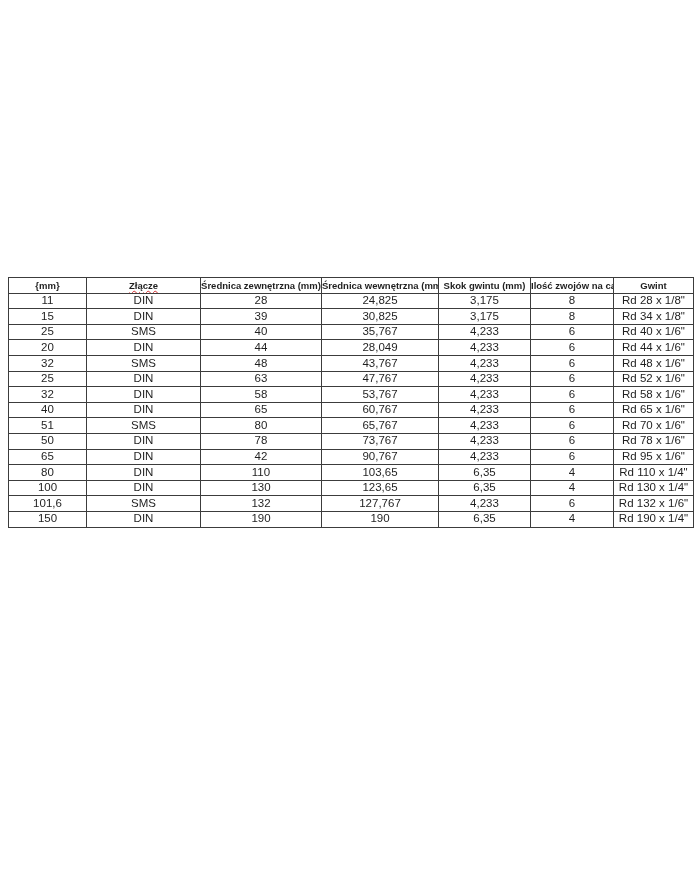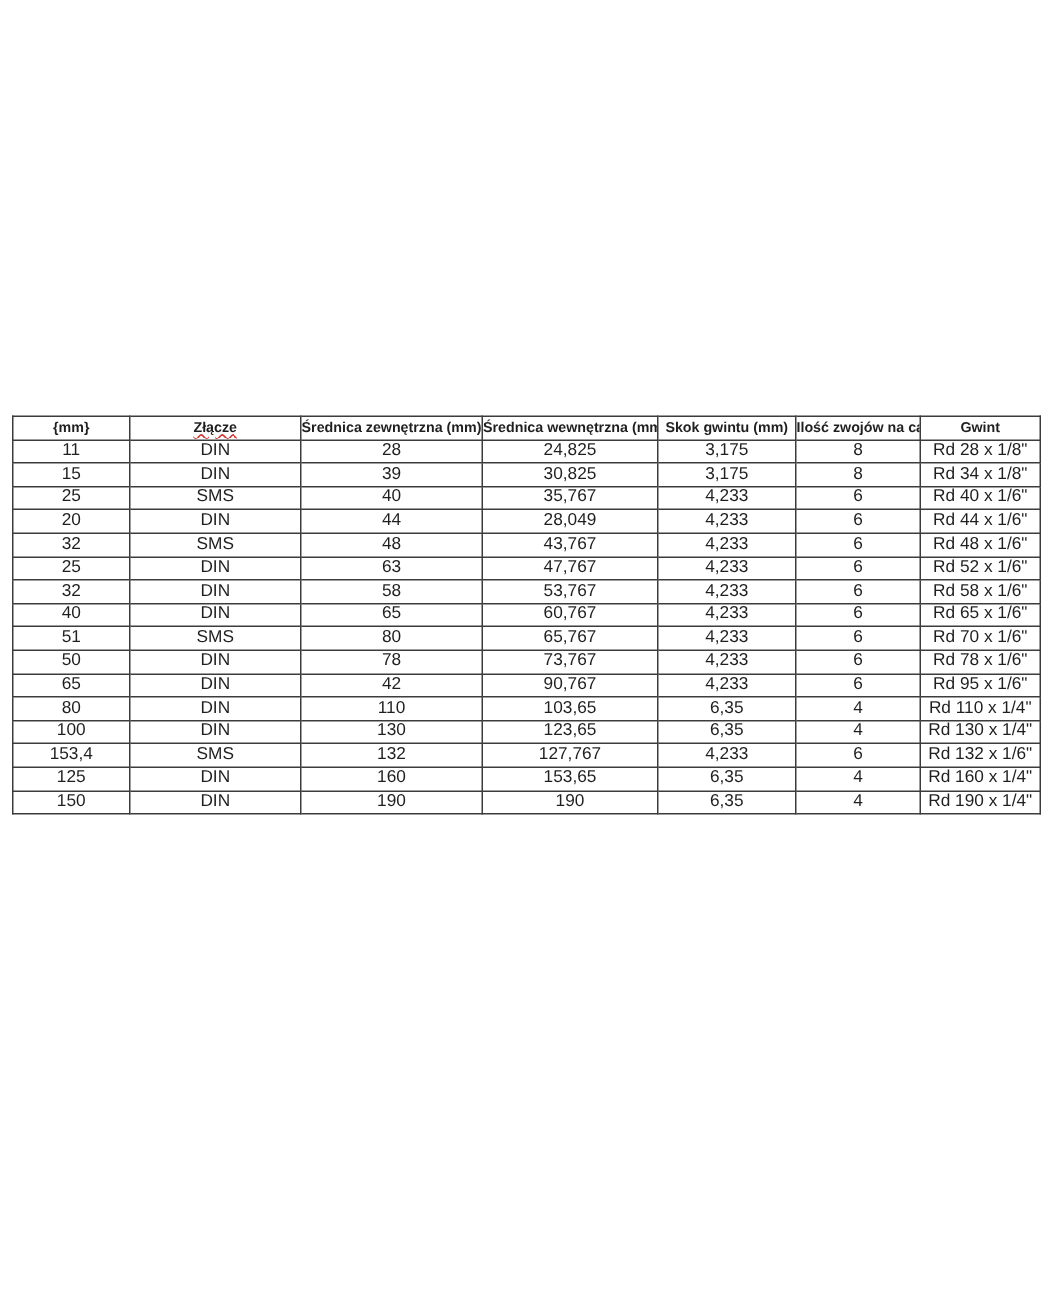--- a/index.html
+++ b/index.html
@@ -193,36 +193,27 @@
         <tr>
           <td>100</td>
           <td>DIN</td>
           <td>130</td>
           <td>123,65</td>
           <td>6,35</td>
           <td>4</td>
           <td>Rd 130 x 1/4"</td>
         </tr>
         <tr>
-          <td>153,4</td>
+          <td>101,6</td>
           <td>SMS</td>
           <td>132</td>
           <td>127,767</td>
           <td>4,233</td>
           <td>6</td>
           <td>Rd 132 x 1/6"</td>
-        </tr>
-        <tr>
-          <td>125</td>
-          <td>DIN</td>
-          <td>160</td>
-          <td>153,65</td>
-          <td>6,35</td>
-          <td>4</td>
-          <td>Rd 160 x 1/4"</td>
         </tr>
         <tr>
           <td>150</td>
           <td>DIN</td>
           <td>190</td>
           <td>190</td>
           <td>6,35</td>
           <td>4</td>
           <td>Rd 190 x 1/4"</td>
         </tr>

